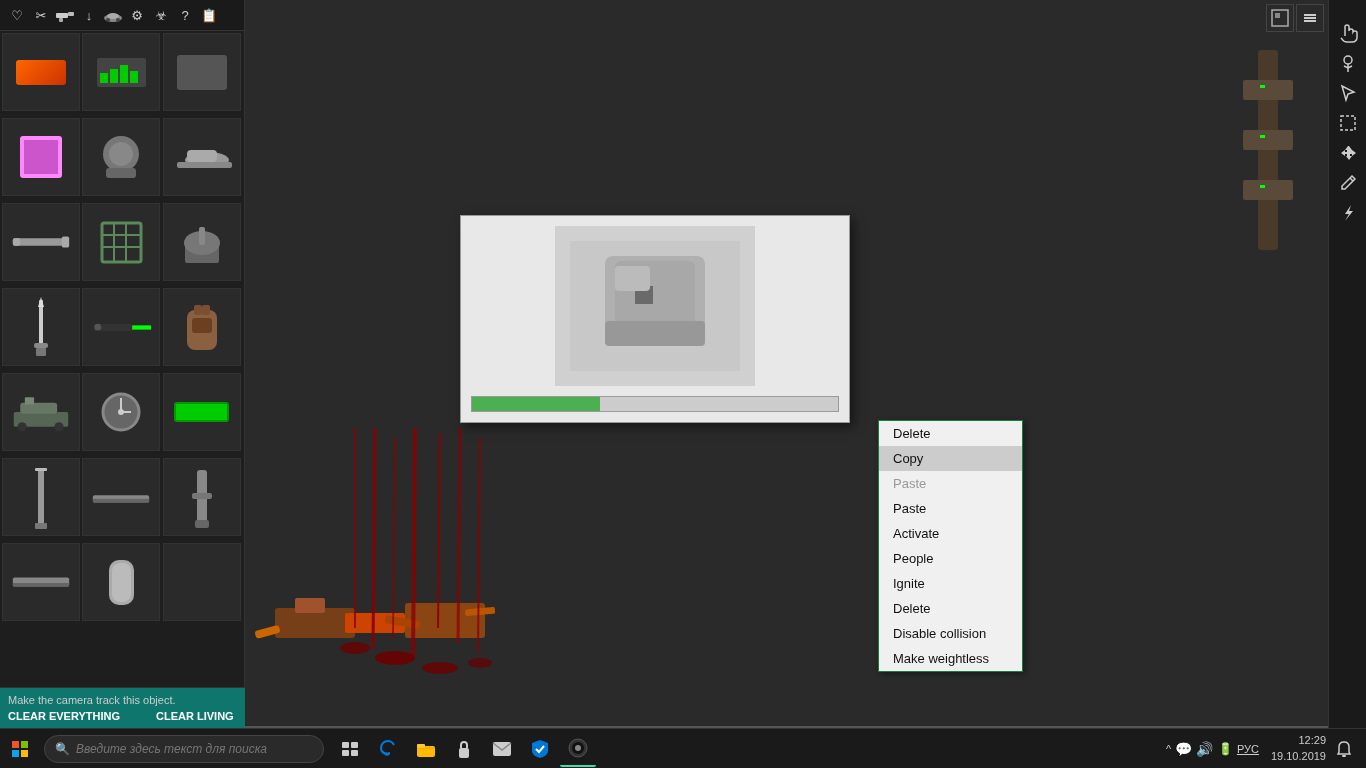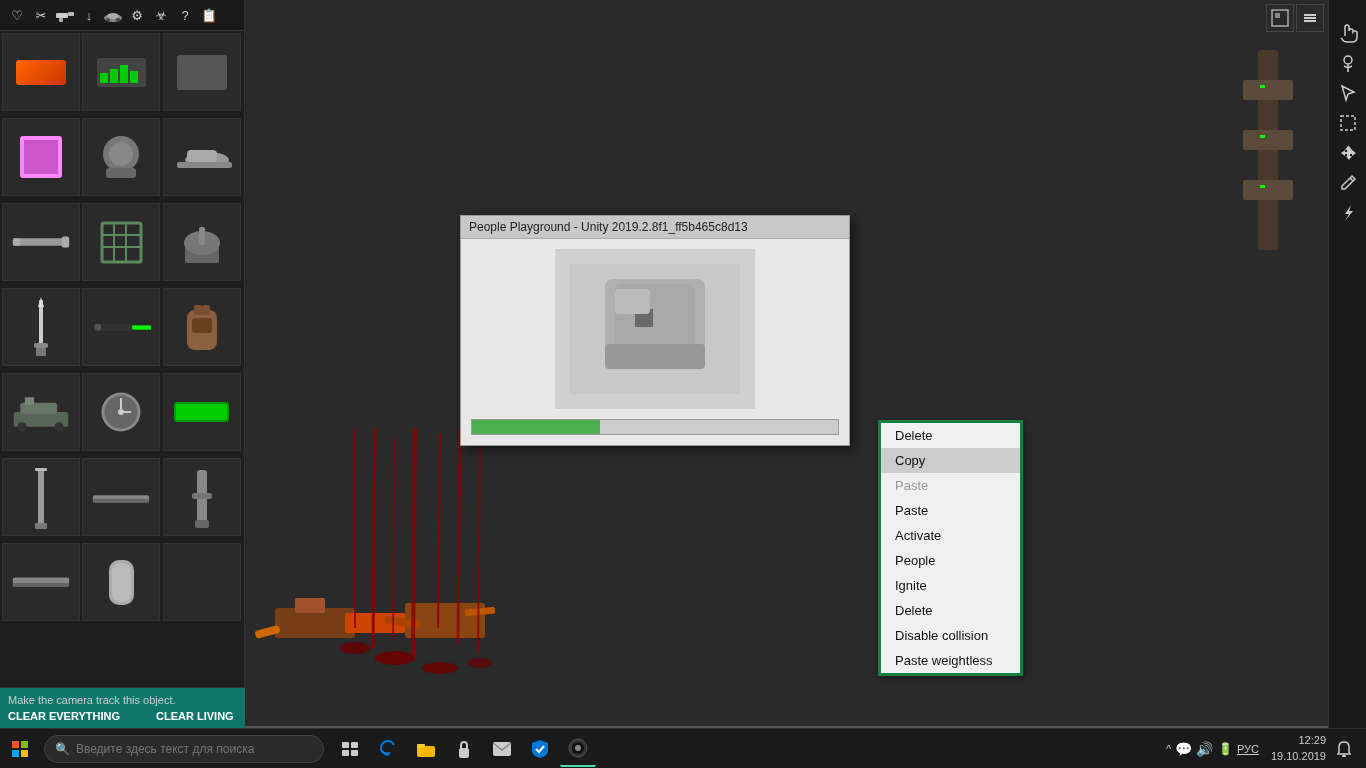--- a/index.html
+++ b/index.html
@@ -217,21 +217,21 @@
       background: #4caf50;
     }
 
     
     #context-menu {
       position: absolute;
       top: 420px;
       left: 878px;
       width: 145px;
       background: #f0f0f0;
-      border: 3px solid #15803d;
+      border: 1px solid #15803d;
       z-index: 200;
       box-shadow: 2px 2px 6px rgba(0,0,0,0.4);
     }
 
     .ctx-item {
       padding: 5px 14px;
       font-size: 13px;
       color: #111;
       cursor: pointer;
       white-space: nowrap;
@@ -280,20 +280,21 @@
       font-size: 12px;
     }
 
     #search-input {
       background: transparent;
       border: none;
       outline: none;
       color: #ccc;
       font-size: 12px;
       width: 220px;
+      font-style: italic;
     }
 
     #taskbar-center {
       display: flex;
       align-items: center;
       gap: 2px;
       margin-left: 8px;
     }
 
     .tb-app {
@@ -618,23 +619,20 @@
       <rect x="5" y="130" width="50" height="20" rx="2" fill="#5a4a3a"></rect>
 
       <rect x="22" y="35" width="5" height="3" fill="#00ff00"></rect>
       <rect x="22" y="85" width="5" height="3" fill="#00ff00"></rect>
       <rect x="22" y="135" width="5" height="3" fill="#00ff00"></rect>
     </svg>
   </div>
 </div>
 
 <div id="loading-dialog">
-  <div id="dialog-titlebar">
-    <span>People Playground - Unity 2019.2.8f1_ff5b465c8d13</span>
-  </div>
   <div id="dialog-body">
     <div id="dialog-preview">
 
       <svg width="170" height="130" viewBox="0 0 170 130">
 
         <rect x="0" y="0" width="170" height="130" fill="#c8c8c8"></rect>
 
         <rect x="35" y="15" width="100" height="90" rx="8" fill="#b0b0b0"></rect>
         <rect x="45" y="20" width="80" height="75" rx="6" fill="#a8a8a8"></rect>
 
@@ -654,21 +652,21 @@
 <div id="context-menu">
   <div class="ctx-item">Delete</div>
   <div class="ctx-item highlighted">Copy</div>
   <div class="ctx-item disabled">Paste</div>
   <div class="ctx-item">Paste</div>
   <div class="ctx-item">Activate</div>
   <div class="ctx-item">People</div>
   <div class="ctx-item">Ignite</div>
   <div class="ctx-item">Delete</div>
   <div class="ctx-item">Disable collision</div>
-  <div class="ctx-item">Paste weightless</div>
+  <div class="ctx-item">Make weightless</div>
 </div>
 
 <div id="right-panel">
 
   <div style="position:absolute;top:0;right:38px;display:flex;gap:2px;padding:4px;z-index:15;">
     <div class="top-right-btn">
       <svg width="20" height="20" viewBox="0 0 20 20">
           <rect x="2" y="2" width="16" height="16" fill="none" stroke="#aaa" stroke-width="1.5"></rect>
           <rect x="5" y="5" width="5" height="5" fill="#888"></rect>
         </svg>

